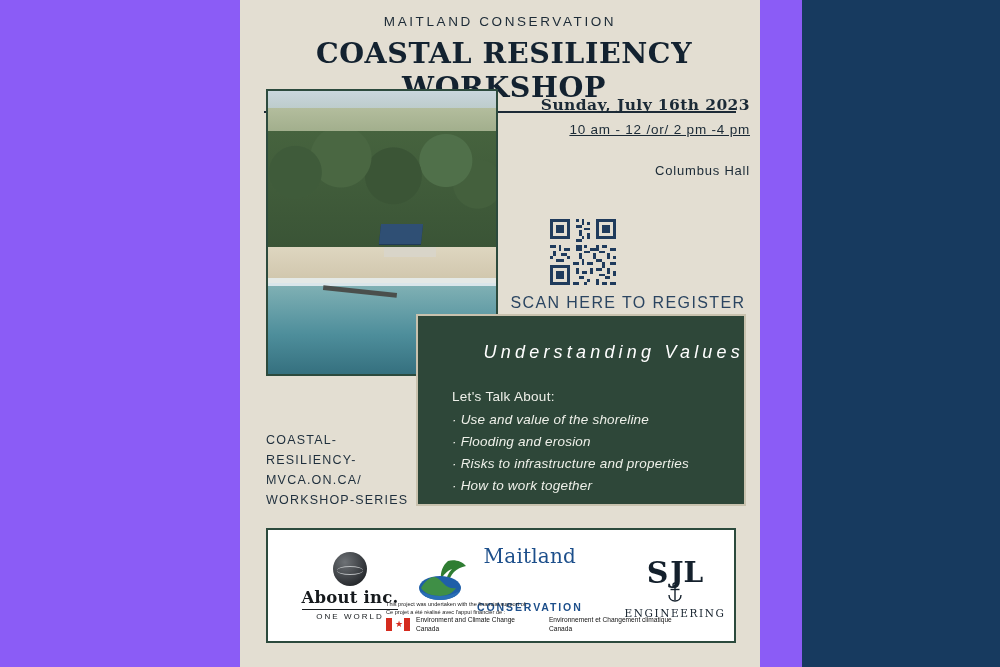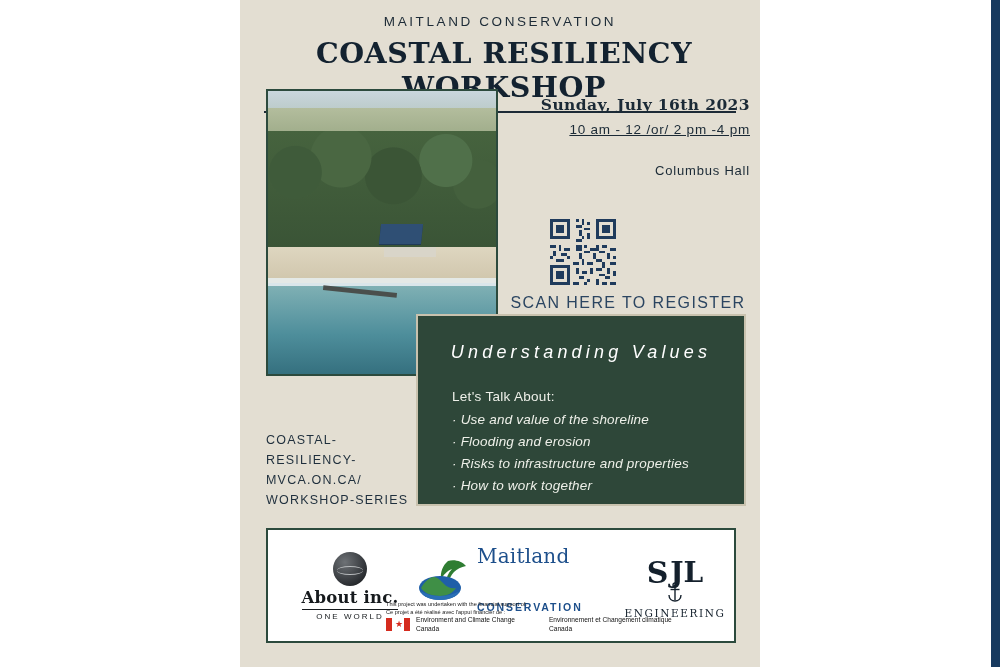--- a/index.html
+++ b/index.html
@@ -7,23 +7,23 @@
     padding: 0;
     background: #173a5f;
     width: 1000px;
     height: 667px;
     overflow: hidden;
     font-family: "Liberation Sans", sans-serif;
   }
 
   .stage {
     position: relative;
-    width: 991px;
+    width: 802px;
     height: 667px;
-    background: #ffffff;
+    background: #8b5cf6;
   }
 
   
   .poster {
     position: absolute;
     left: 240px;
     top: 0;
     width: 520px;
     height: 667px;
     background: #e3ded2;
@@ -176,21 +176,21 @@
     top: 314px;
     width: 330px;
     height: 192px;
     background: #2e4739;
     border: 2px solid #c9c2ae;
     box-sizing: border-box;
     color: #eef0e9;
   }
   .panel-title {
     margin: 26px 0 0 0;
-    text-align: center;
+    text-align: right;
     font-size: 18px;
     letter-spacing: 4.2px;
     font-style: italic;
     font-family: "Liberation Sans", sans-serif;
     color: #ffffff;
   }
   .panel-lead {
     margin: 26px 0 0 34px;
     font-size: 13.5px;
     letter-spacing: 0.3px;
@@ -271,21 +271,21 @@
   .maitland {
     position: absolute;
     left: 150px;
     top: 16px;
     width: 190px;
     display: flex;
     align-items: center;
     gap: 7px;
   }
   .m-mark { width: 52px; height: 44px; flex: 0 0 auto; }
-  .m-text { line-height: 1.02; }
+  .m-text { line-height: 1.02; text-align: center; }
   .m-text .m1 {
     font-family: "DejaVu Serif", serif;
     font-size: 20px;
     color: #1d4f8b;
     letter-spacing: 0.2px;
   }
   .m-text .m2 {
     font-size: 10.5px;
     letter-spacing: 1.9px;
     color: #1d4f8b;

